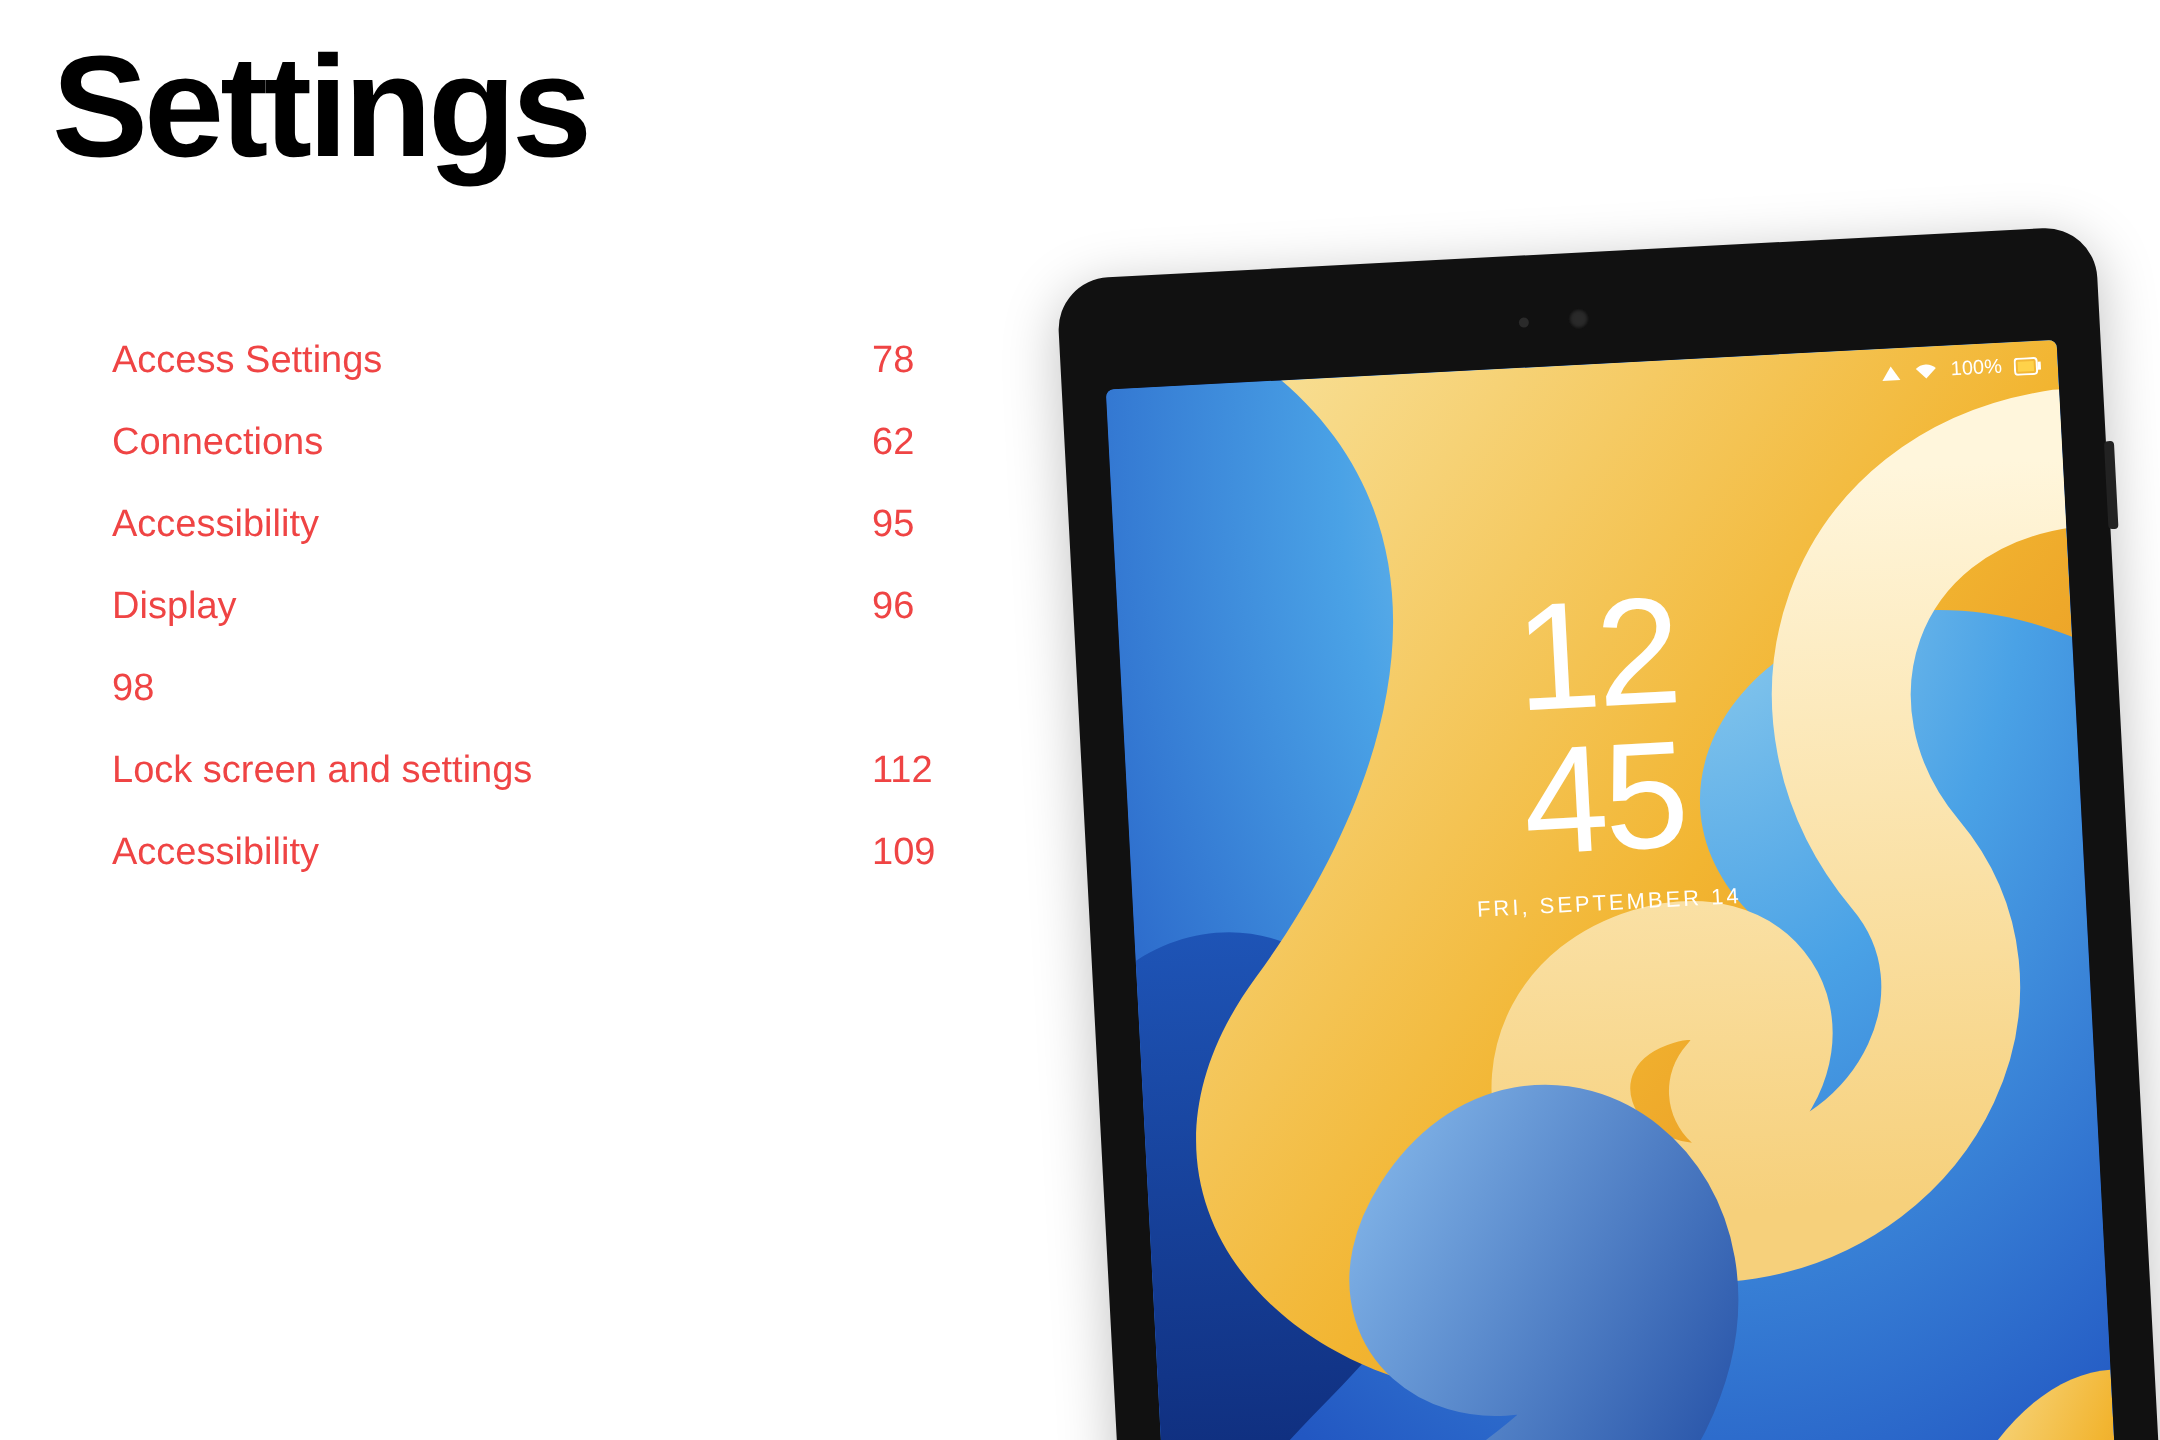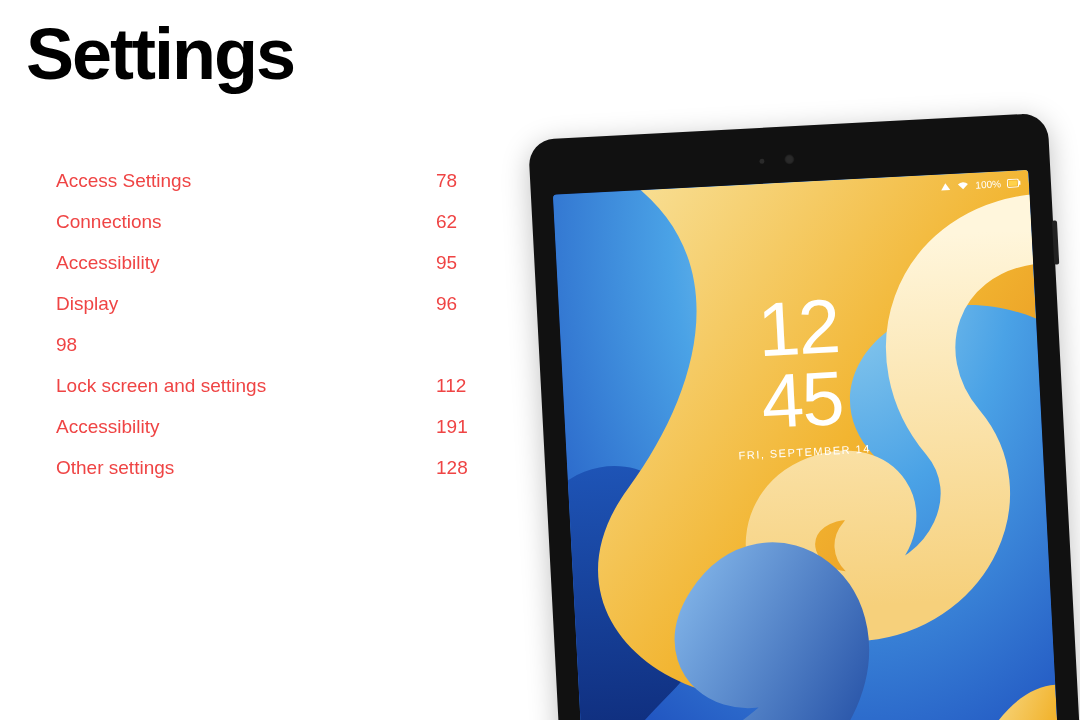--- a/index.html
+++ b/index.html
@@ -151,25 +151,21 @@
     </div>
     <div class="toc-row">
       <span class="toc-page">98</span>
     </div>
     <div class="toc-row">
       <span class="toc-title">Lock screen and settings</span>
       <span class="toc-page">112</span>
     </div>
     <div class="toc-row">
       <span class="toc-title">Accessibility</span>
-      <span class="toc-page">191</span>
-    </div>
-    <div class="toc-row">
-      <span class="toc-title">Other settings</span>
-      <span class="toc-page">128</span>
+      <span class="toc-page">109</span>
     </div>
   </div>
 
   <div class="device">
     <div class="device-body">
       <div class="bezel-top">
         <span class="sensor"></span>
         <span class="camera"></span>
       </div>
       <span class="power-button"></span>

